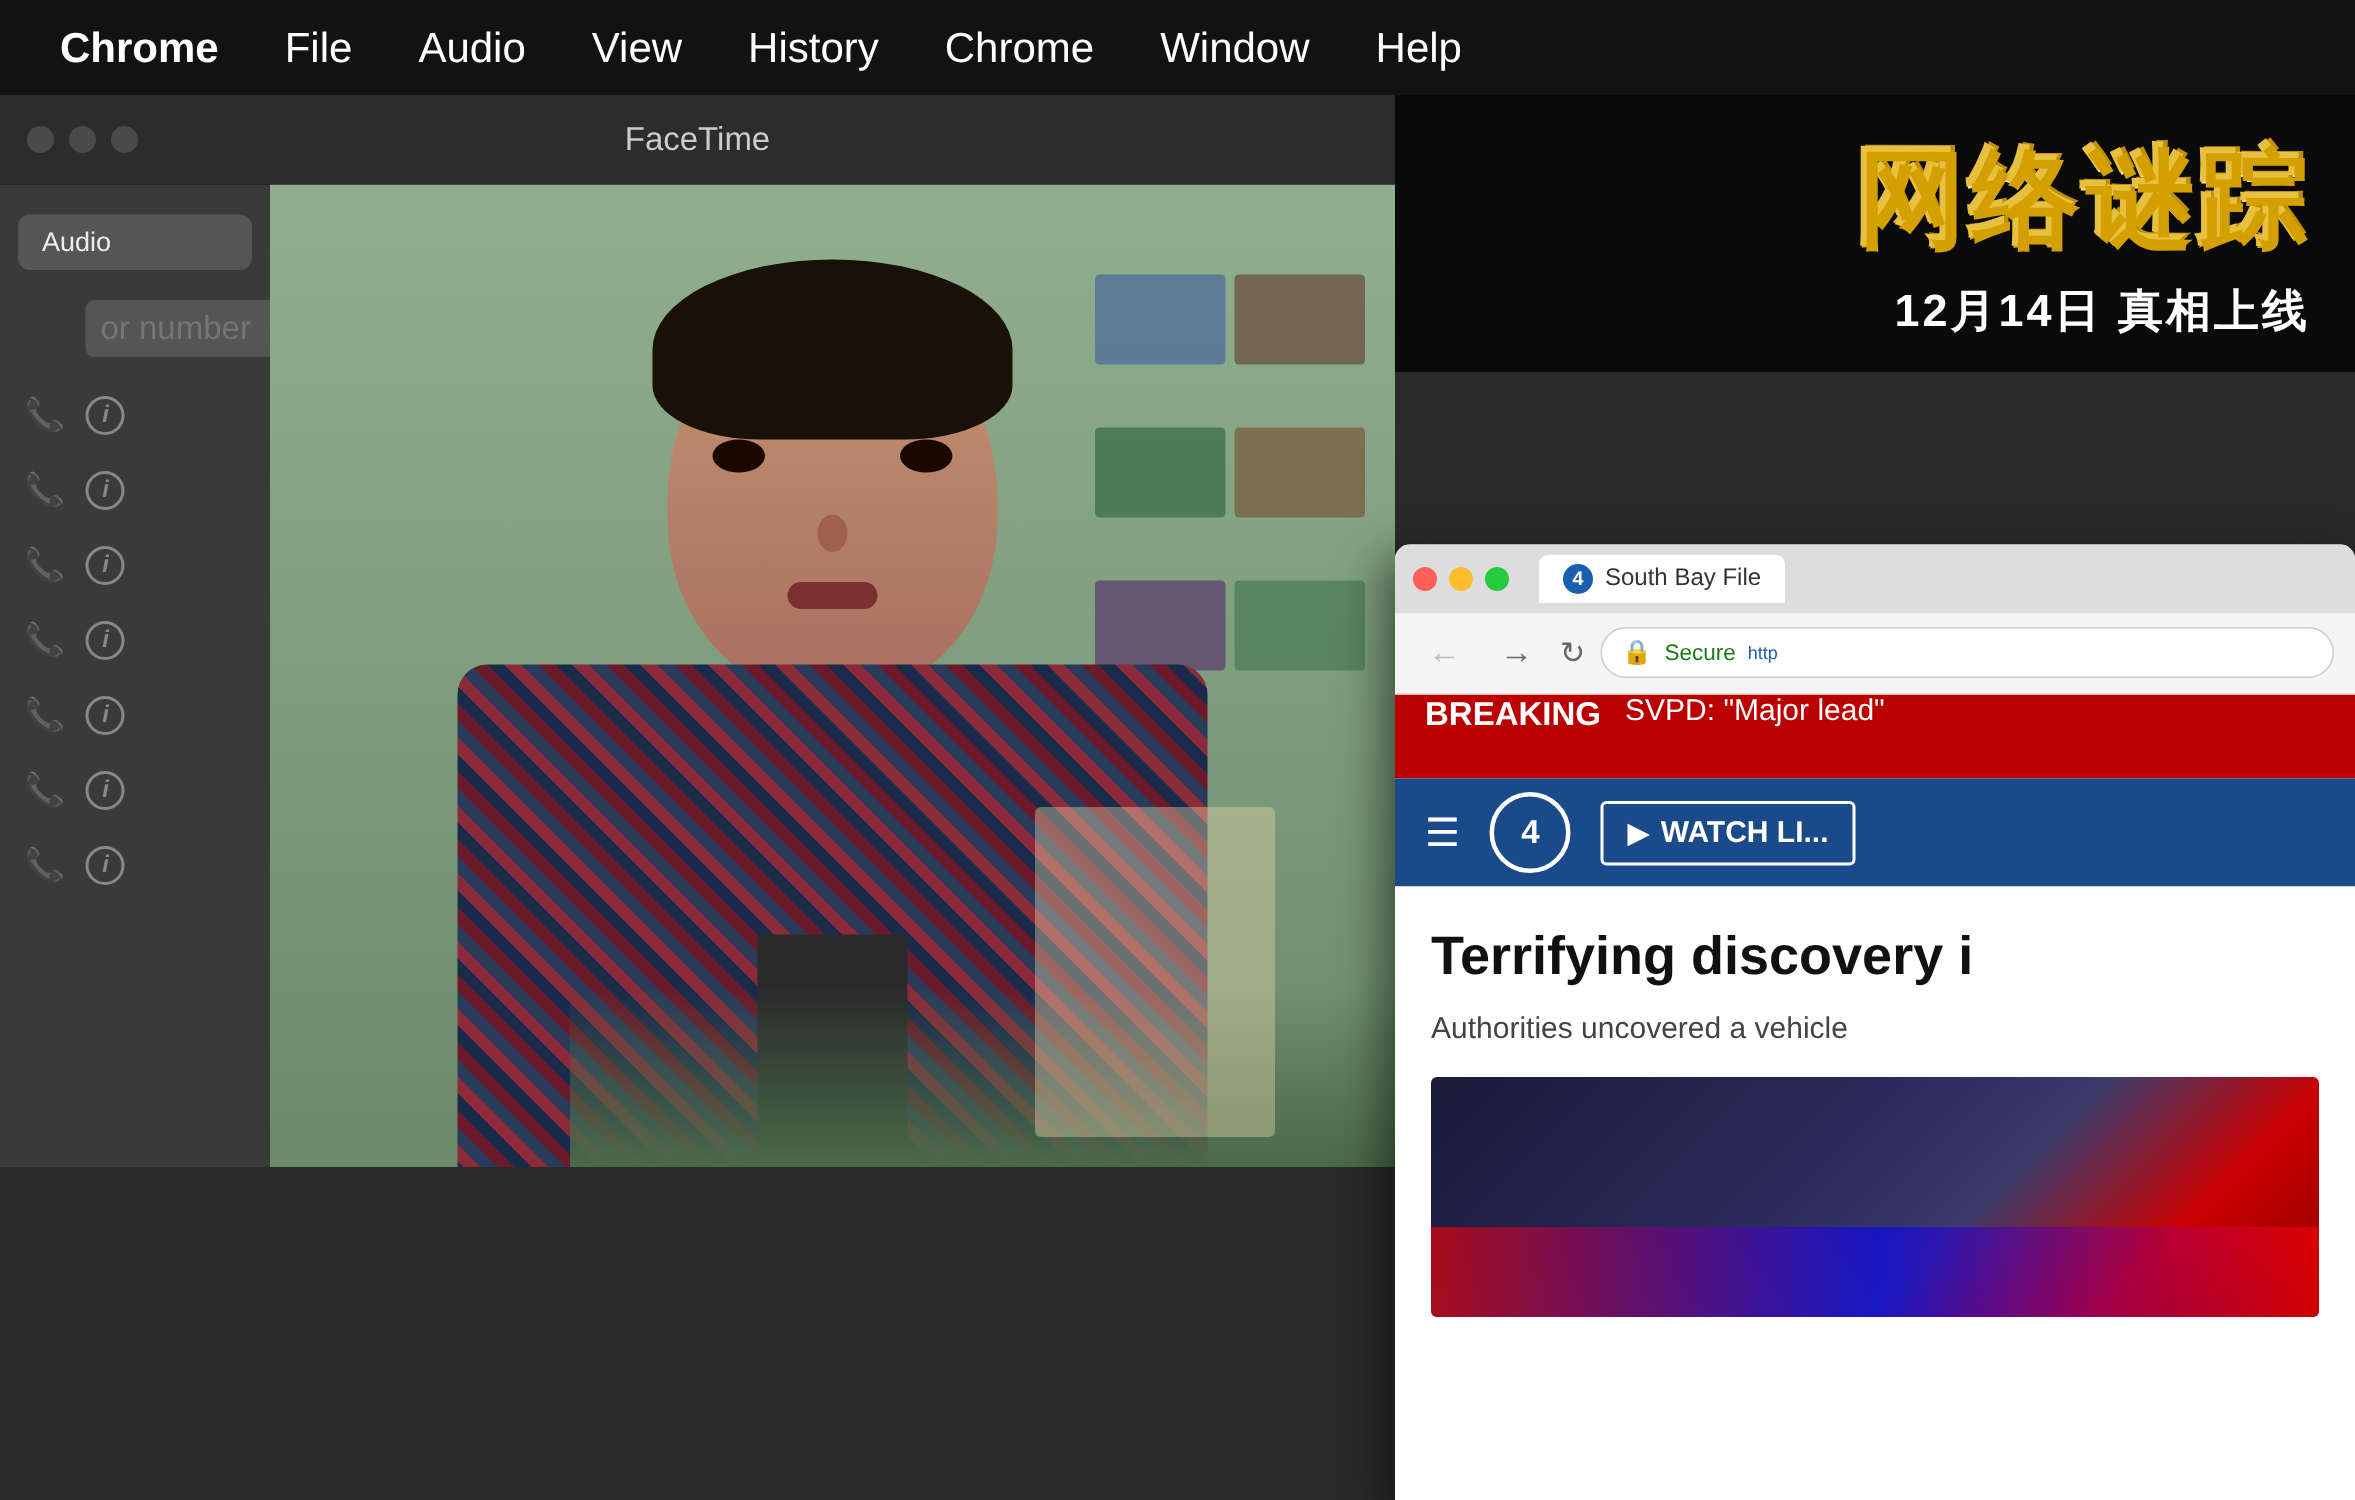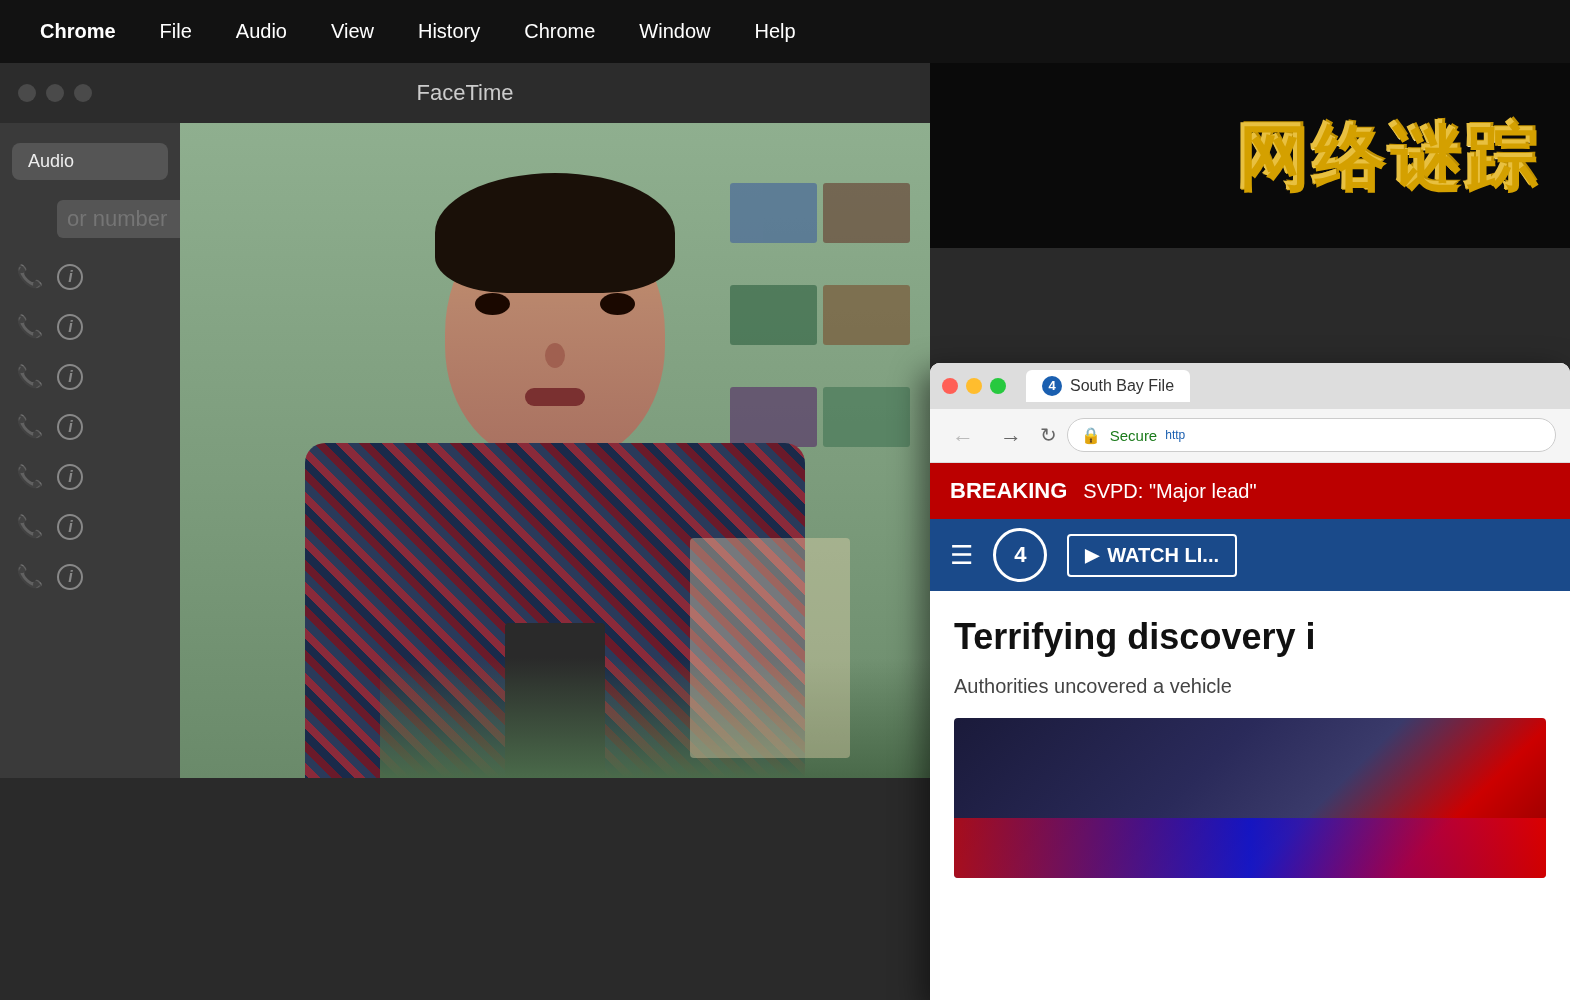--- a/index.html
+++ b/index.html
@@ -19,21 +19,21 @@
       height: 63px;
       background: rgba(20,20,20,0.92);
       display: flex;
       align-items: center;
       padding: 0 18px;
       gap: 0;
       z-index: 100;
     }
     .menu-item {
       color: #fff;
-      font-size: 20px;
+      font-size: 28px;
       font-weight: 400;
       padding: 0 22px;
       height: 100%;
       display: flex;
       align-items: center;
       cursor: default;
       white-space: nowrap;
     }
     .menu-item.bold {
       font-weight: 700;
@@ -413,21 +413,20 @@
     
     #browser-content {
       background: #fff;
       height: calc(100% - 100px);
       overflow: hidden;
     }
     #breaking-bar {
       height: 56px;
       background: #b00;
       display: flex;
-      align-items: center;
       padding: 0 20px;
       gap: 16px;
       overflow: hidden;
     }
     .breaking-label {
       color: #fff;
       font-size: 22px;
       font-weight: 900;
       white-space: nowrap;
     }
@@ -615,20 +614,21 @@
 
         <div style="position:absolute;bottom:0;left:200px;right:0;height:120px;background:linear-gradient(180deg,transparent,#4a6a4a);"></div>
         <div style="position:absolute;bottom:20px;right:80px;width:160px;height:220px;background:#e8d8b0;opacity:0.4;border-radius:4px;"></div>
       </div>
 
     </div>
   </div>
 
   <div id="movie-overlay">
     <div id="movie-title-cn">网络谜踪</div>
+    <div id="movie-date">12月14日 真相上线</div>
   </div>
 
   <div id="browser-window">
 
     <div id="browser-chrome">
 
       <div id="browser-tab-bar">
         <div class="browser-traffic-light btl-close"></div>
         <div class="browser-traffic-light btl-min"></div>
         <div class="browser-traffic-light btl-max"></div>

